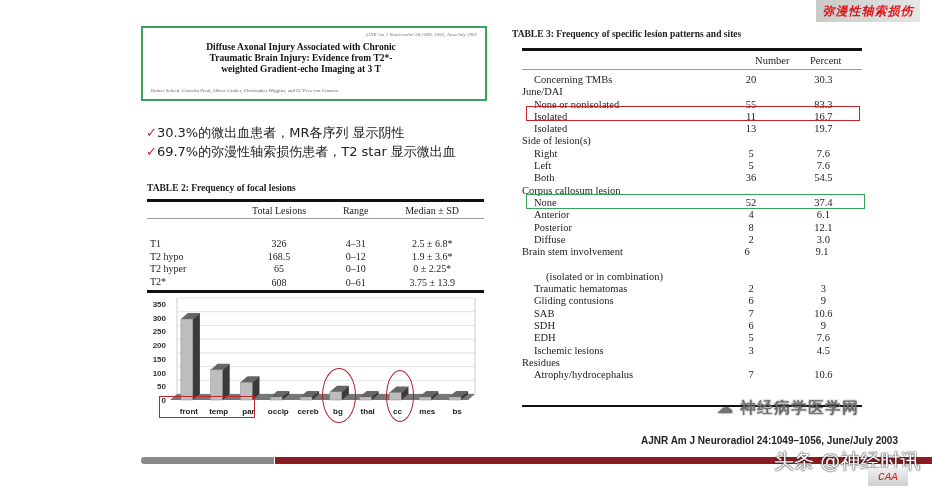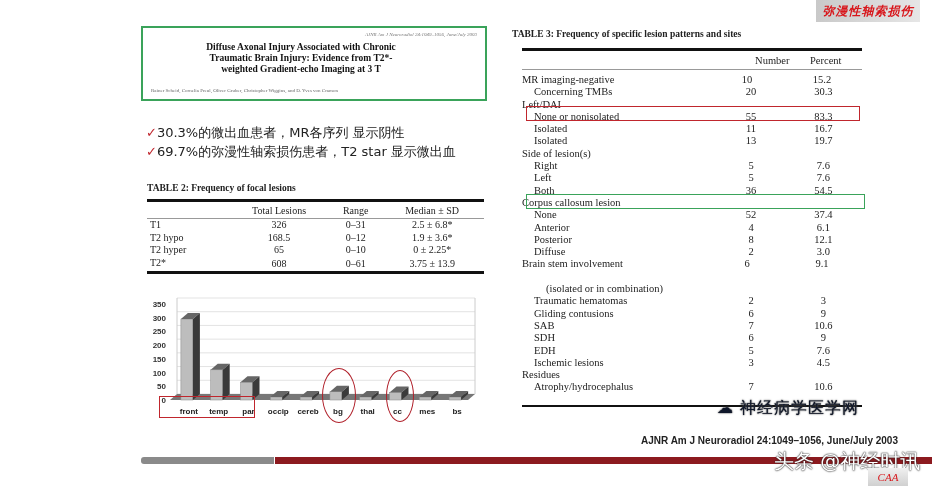--- a/index.html
+++ b/index.html
@@ -15,21 +15,21 @@
   
   .bullets{left:112px;top:123px;font-family:"DejaVu Sans",sans-serif;font-size:13px;line-height:19px;color:#222;}
   .bullets .ck{color:#c0262d;}
   
   .t2title{left:113px;top:183px;font-size:9.5px;font-weight:bold;}
   .t2{left:113px;top:199px;width:337px;border-top:3px solid #111;border-bottom:3px solid #111;font-size:10px;}
   .t2 table{border-collapse:collapse;width:100%;}
   .t2 th{font-weight:normal;padding:3px 0 2px;border-bottom:1px solid #999;}
   .t2 td{padding:0;line-height:12.5px;}
   .t2 td.c{text-align:center;}
-  .t2 tr.first td{padding-top:0;}
+  .t2 tr.first td{padding-top:19px;}
   
   .chart{left:104px;top:297px;width:350px;height:125px;}
   .redrect{left:125px;top:396px;width:96px;height:22px;border:1.5px solid #c0262d;box-sizing:border-box;}
   .ellipse{border:1.5px solid #b0202a;border-radius:50%;box-sizing:border-box;}
   
   .t3title{left:478px;top:29px;font-size:9.5px;font-weight:bold;}
   .t3{left:488px;top:48px;width:340px;border-top:3px solid #111;font-size:10.5px;}
   .t3 .hdr{display:flex;border-bottom:1px solid #999;padding:4px 0 3px;}
   .t3 .row{display:flex;height:12.3px;line-height:12.3px;}
   .t3 .lbl{width:190px;}
@@ -37,23 +37,23 @@
   .t3 .pct{width:70px;text-align:center;}
   .ind1{padding-left:12px;}
   .ind2{padding-left:24px;}
   .t3bottom{left:488px;top:405px;width:340px;border-top:2px solid #111;}
   .hl-red{left:492px;top:106px;width:334px;height:15px;border:1.5px solid #c0262d;box-sizing:border-box;}
   .hl-green{left:492px;top:194px;width:339px;height:15px;border:1.5px solid #3aa35a;box-sizing:border-box;}
   .citation{left:607px;top:435px;font-family:"Liberation Sans",sans-serif;font-weight:bold;font-size:10px;color:#222;}
   
   .bar-gray{left:107px;top:457px;width:133px;height:7px;background:#8a8a8a;border-radius:3px 0 0 3px;}
   .bar-red{left:241px;top:457px;width:691px;height:7px;background:#8c1a1f;}
-  .wm1{left:683px;top:398px;font-family:"DejaVu Sans",sans-serif;font-size:16px;color:#0f172a;text-shadow:0 0 2px #555,0 0 1px #333;letter-spacing:1px;}
+  .wm1{left:683px;top:398px;font-family:"DejaVu Sans",sans-serif;font-size:16px;color:#737373;text-shadow:0 0 2px #555,0 0 1px #333;letter-spacing:1px;}
   .wm2{left:740px;top:448px;font-family:"DejaVu Sans",sans-serif;font-size:20px;color:#fff;text-shadow:0 0 2px #333,0 0 1px #000;}
-  .caa{left:834px;top:468px;width:40px;height:18px;background:linear-gradient(#f0f0f0,#d0d0d0);color:#d8161b;font-family:Liberation Serif, serif;font-style:italic;font-size:11px;text-align:center;line-height:18px;}
+  .caa{left:834px;top:468px;width:40px;height:18px;background:linear-gradient(#f0f0f0,#d0d0d0);color:#d8161b;font-family:Liberation Mono, monospace;font-style:italic;font-size:11px;text-align:center;line-height:18px;}
 </style>
 </head>
 <body>
 
 <div class="abs banner">弥漫性轴索损伤</div>
 
 <div class="abs paper-box">
   <div class="journal">AJNR Am J Neuroradiol 24:1049–1056, June/July 2003</div>
   <div class="ptitle">
     <div>Diffuse Axonal Injury Associated with Chronic</div>
@@ -74,21 +74,21 @@
     <tbody>
         <tr>
       <th style="width:80px"></th>
       <th>Total Lesions</th>
       <th>Range</th>
       <th>Median ± SD</th>
     </tr>
     <tr class="first">
       <td style="padding-left:3px">T1</td>
       <td class="c">326</td>
-      <td class="c">0–31</td>
+      <td class="c">4–31</td>
       <td class="c">2.5 ± 6.8*</td>
     </tr>
     <tr>
       <td style="padding-left:3px">T2 hypo</td>
       <td class="c">168.5</td>
       <td class="c">0–12</td>
       <td class="c">1.9 ± 3.6*</td>
     </tr>
     <tr>
       <td style="padding-left:3px">T2 hyper</td>
@@ -175,31 +175,26 @@
 
 <div class="abs t3title">TABLE 3: Frequency of specific lesion patterns and sites</div>
 <div class="abs t3">
   <div class="hdr">
     <div class="lbl"></div>
     <div class="num" style="width:105px;text-align:right;padding-right:0">Number</div>
     <div class="pct" style="width:80px">Percent</div>
   </div>
   <div id="t3rows" style="padding-top:4px">
       <div class="row">
-        <div class="lbl">MR imaging-negative</div>
-        <div class="num" style="width: 70px;">10</div>
-        <div class="pct" style="width: 80px;">15.2</div>
-      </div>
-      <div class="row">
         <div class="lbl ind1">Concerning TMBs</div>
         <div class="num" style="width: 70px;">20</div>
         <div class="pct" style="width: 80px;">30.3</div>
       </div>
       <div class="row">
-        <div class="lbl">Left/DAI</div>
+        <div class="lbl">June/DAI</div>
         <div class="num" style="width: 70px;"></div>
         <div class="pct" style="width: 80px;"></div>
       </div>
       <div class="row">
         <div class="lbl ind1">None or nonisolated</div>
         <div class="num" style="width: 70px;">55</div>
         <div class="pct" style="width: 80px;">83.3</div>
       </div>
       <div class="row">
         <div class="lbl ind1">Isolated</div>

